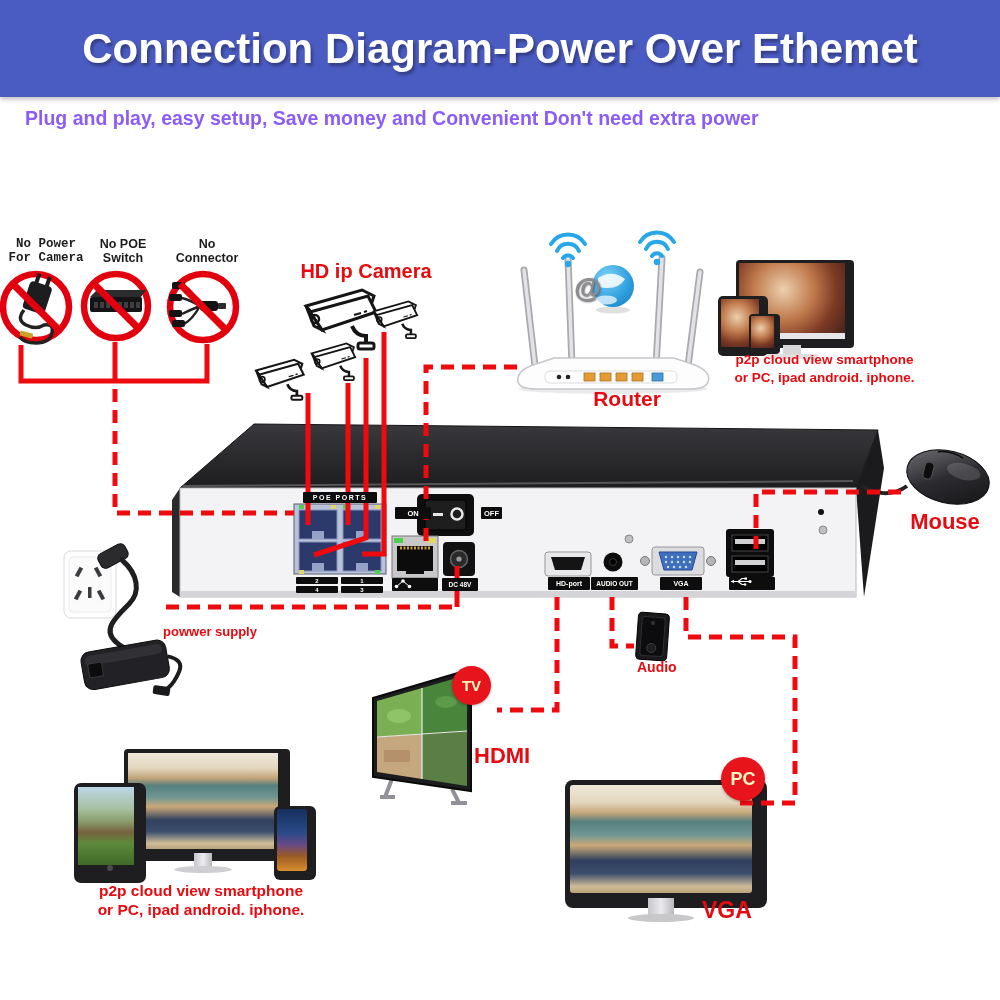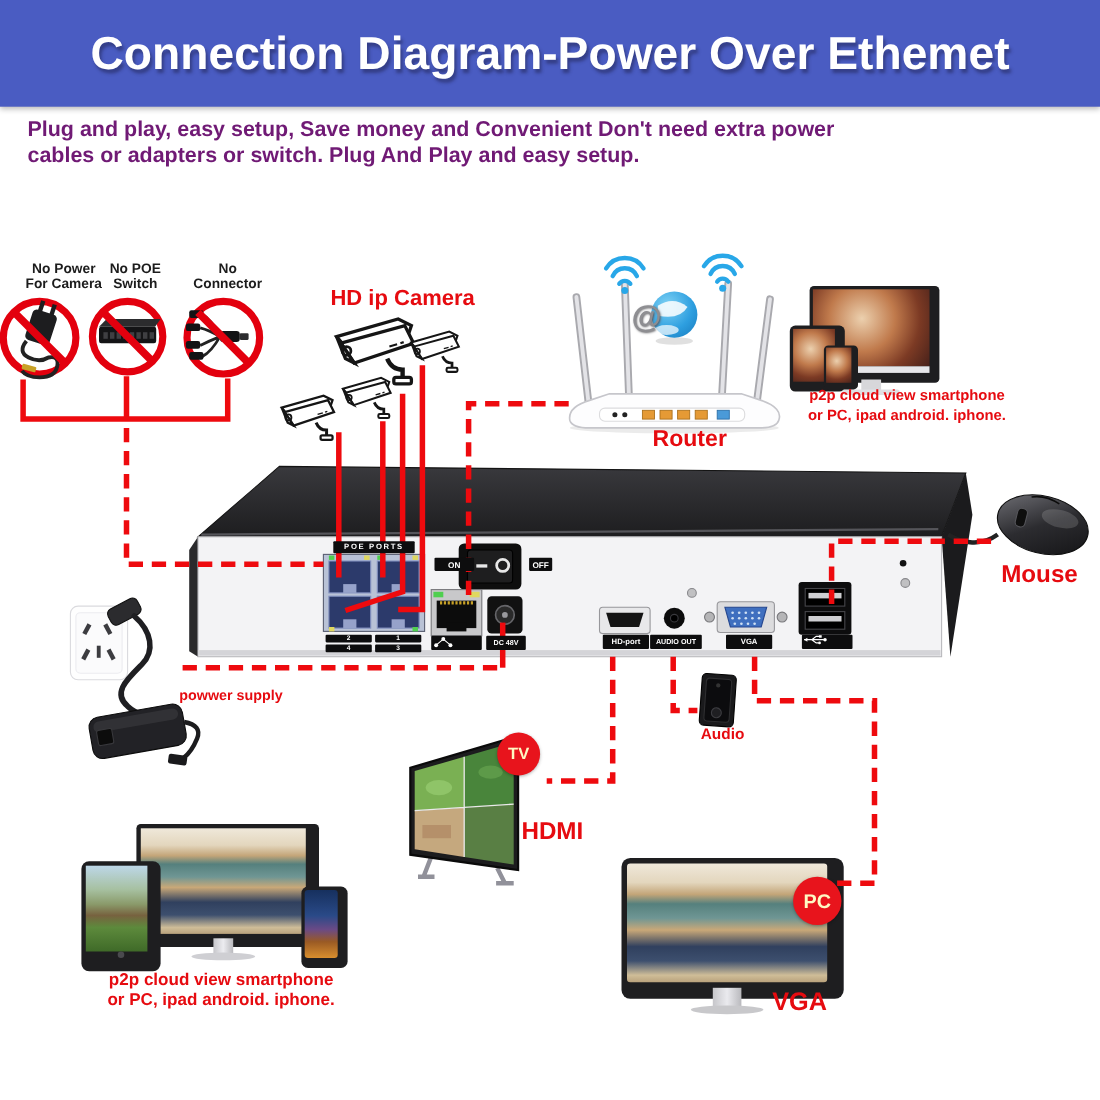--- a/index.html
+++ b/index.html
@@ -8,21 +8,21 @@
   svg{position:absolute;left:0;top:0;}
   #devices{z-index:1;}
   .photo{position:absolute;z-index:3;}
   #lines{z-index:6;pointer-events:none;}
   .lbl{position:absolute;font-weight:bold;z-index:8;}
   .red{color:#e60b10;}
   .banner{position:absolute;left:0;top:0;width:1000px;height:97px;background:#4a5cc2;
           box-shadow:0 2px 5px rgba(0,0,0,.28);z-index:2;display:flex;align-items:center;justify-content:center;}
   .banner .title{color:#fff;font-weight:bold;font-size:42px;letter-spacing:0px;
           text-shadow:2px 3px 3px rgba(25,25,60,.45);white-space:nowrap;}
-  .intro{position:absolute;left:25px;top:107px;width:840px;color:#701a75;font-weight:bold;
+  .intro{position:absolute;left:25px;top:107px;width:840px;color:#8b5cf6;font-weight:bold;
          font-size:19.5px;line-height:23px;z-index:2;}
   .no-lbl{position:absolute;width:90px;text-align:center;color:#1c1c1c;font-weight:bold;
           font-size:12.5px;line-height:13.5px;z-index:2;}
   .plate{position:absolute;background:#0d0d0e;color:#fff;display:flex;align-items:center;
          justify-content:center;z-index:8;font-weight:bold;border-radius:1px;}
   .badge{position:absolute;background:#e8141c;color:#fef9c3;border-radius:50%;display:flex;
          align-items:center;justify-content:center;font-weight:bold;z-index:9;
          box-shadow:0 1px 3px rgba(0,0,0,.3);}
   .frame{position:absolute;background:#1e1e20;z-index:3;}
   .photo-bedroom{background:
@@ -273,24 +273,23 @@
       <ellipse cx="446" cy="702" rx="11" ry="6" fill="#5d9a49"></ellipse>
       <rect x="384" y="750" width="26" height="12" fill="#b5906a"></rect>
     </g>
   </svg>
 
   <div class="banner">
     <div class="title">Connection Diagram-Power Over Ethemet</div>
   </div>
   <div class="intro">
     <div>Plug and play, easy setup, Save money and Convenient Don't need extra power</div>
-    <div>cables or adapters or switch. Plug And Play and easy setup.</div>
-  </div>
-
-  <div class="no-lbl" style="left:13px;top:238px;">
+  </div>
+
+  <div class="no-lbl" style="left:1px;top:238px;font-family:Liberation Mono, monospace;">
     <div>No Power</div>
     <div>For Camera</div>
   </div>
   <div class="no-lbl" style="left:78px;top:238px;">
     <div>No POE</div>
     <div>Switch</div>
   </div>
   <div class="no-lbl" style="left:162px;top:238px;">
     <div>No</div>
     <div>Connector</div>
@@ -393,15 +392,15 @@
       <path d="M426,541 V367 H523"></path>
       <path d="M166,607 H459"></path>
       <path d="M557,597 V710 H497"></path>
       <path d="M612,597 V646 H634"></path>
       <path d="M686,597 V637 H795 V803 H737"></path>
       <path d="M756,549 V492 H906"></path>
     </g>
   </svg>
 
   <div class="badge" style="left:452px;top:666px;width:39px;height:39px;font-size:15px;">TV</div>
-  <div class="badge" style="left:721px;top:797px;width:44px;height:44px;font-size:18px;">PC</div>
+  <div class="badge" style="left:721px;top:757px;width:44px;height:44px;font-size:18px;">PC</div>
 
 </div>
 
 </body></html>

